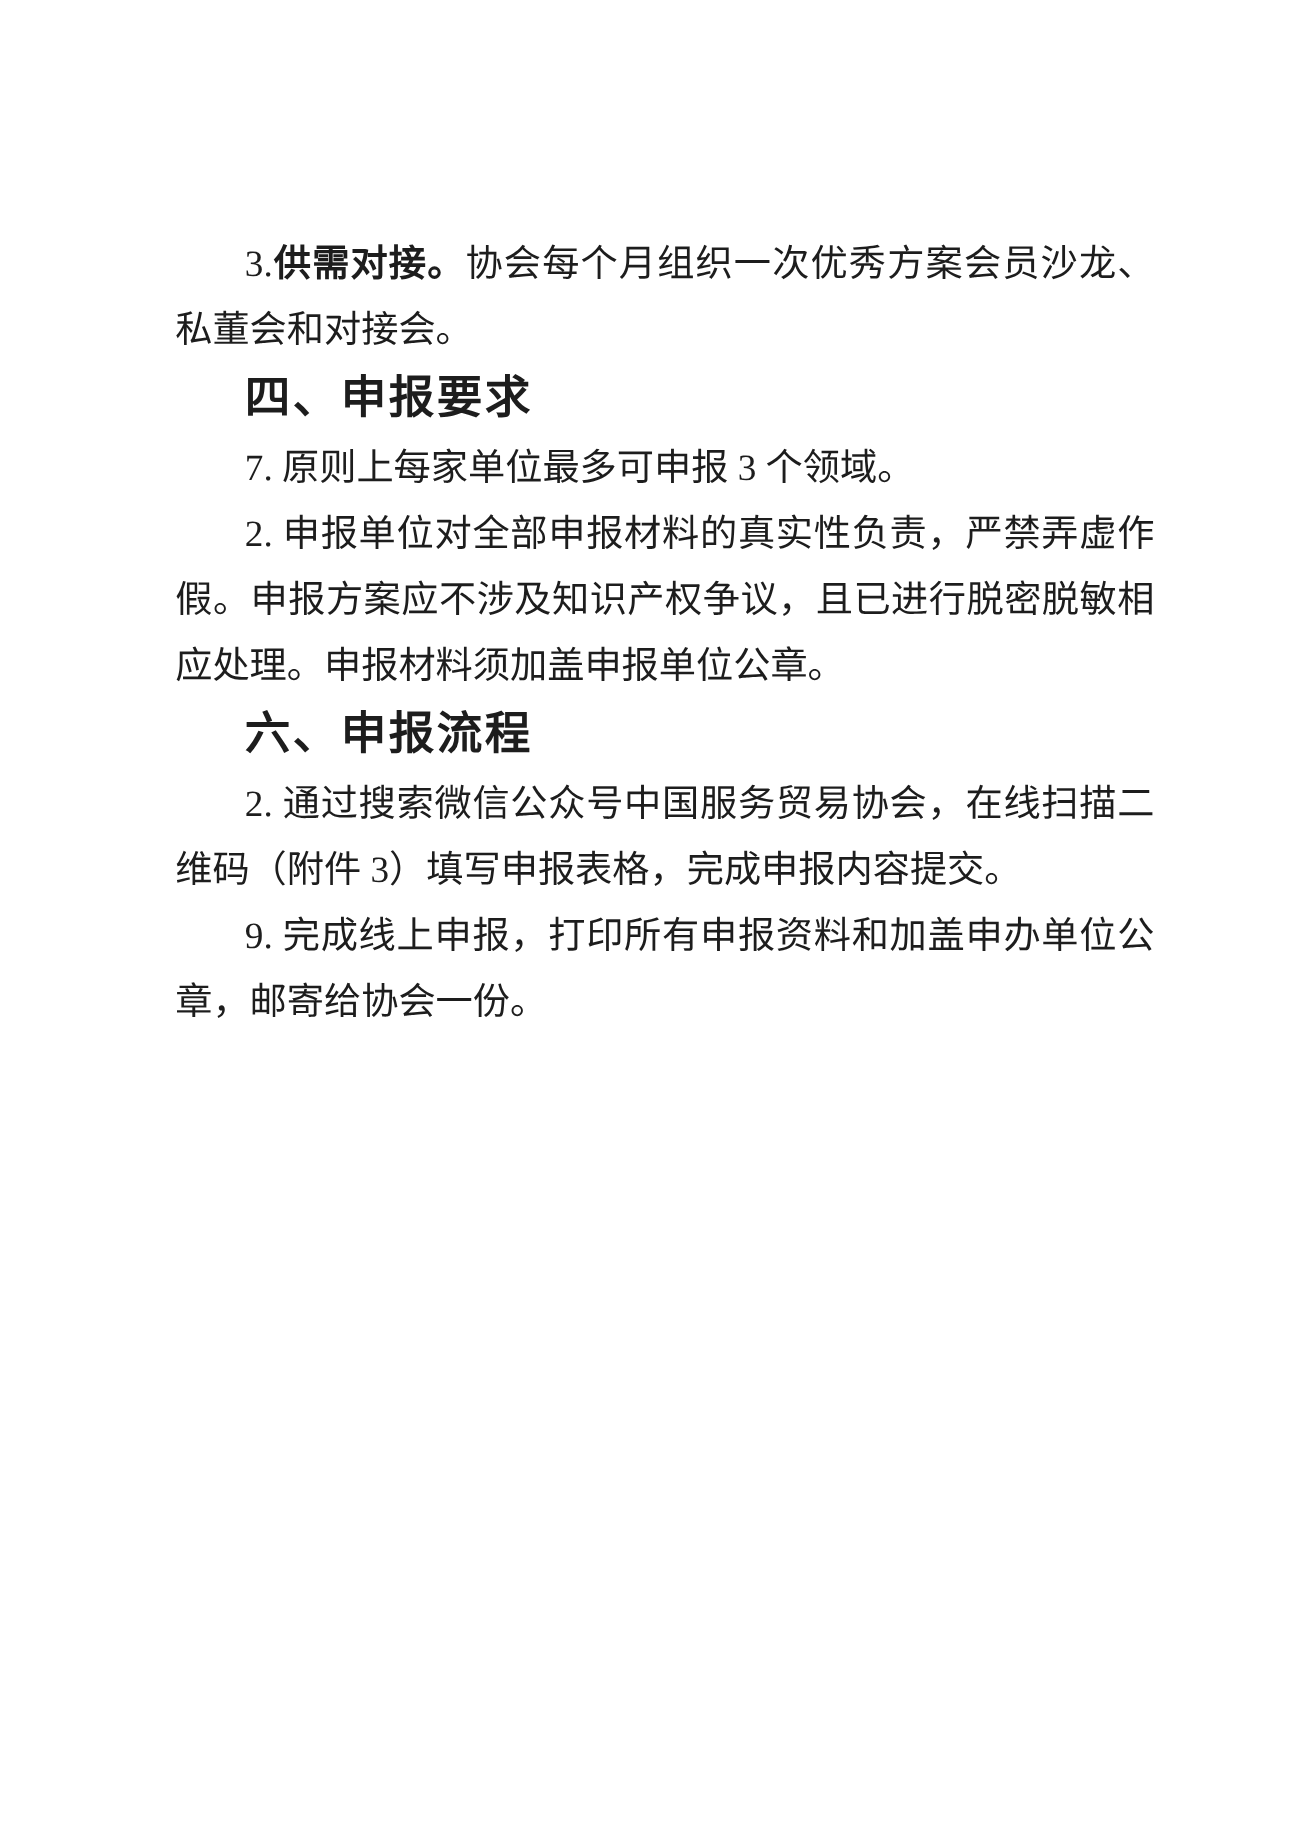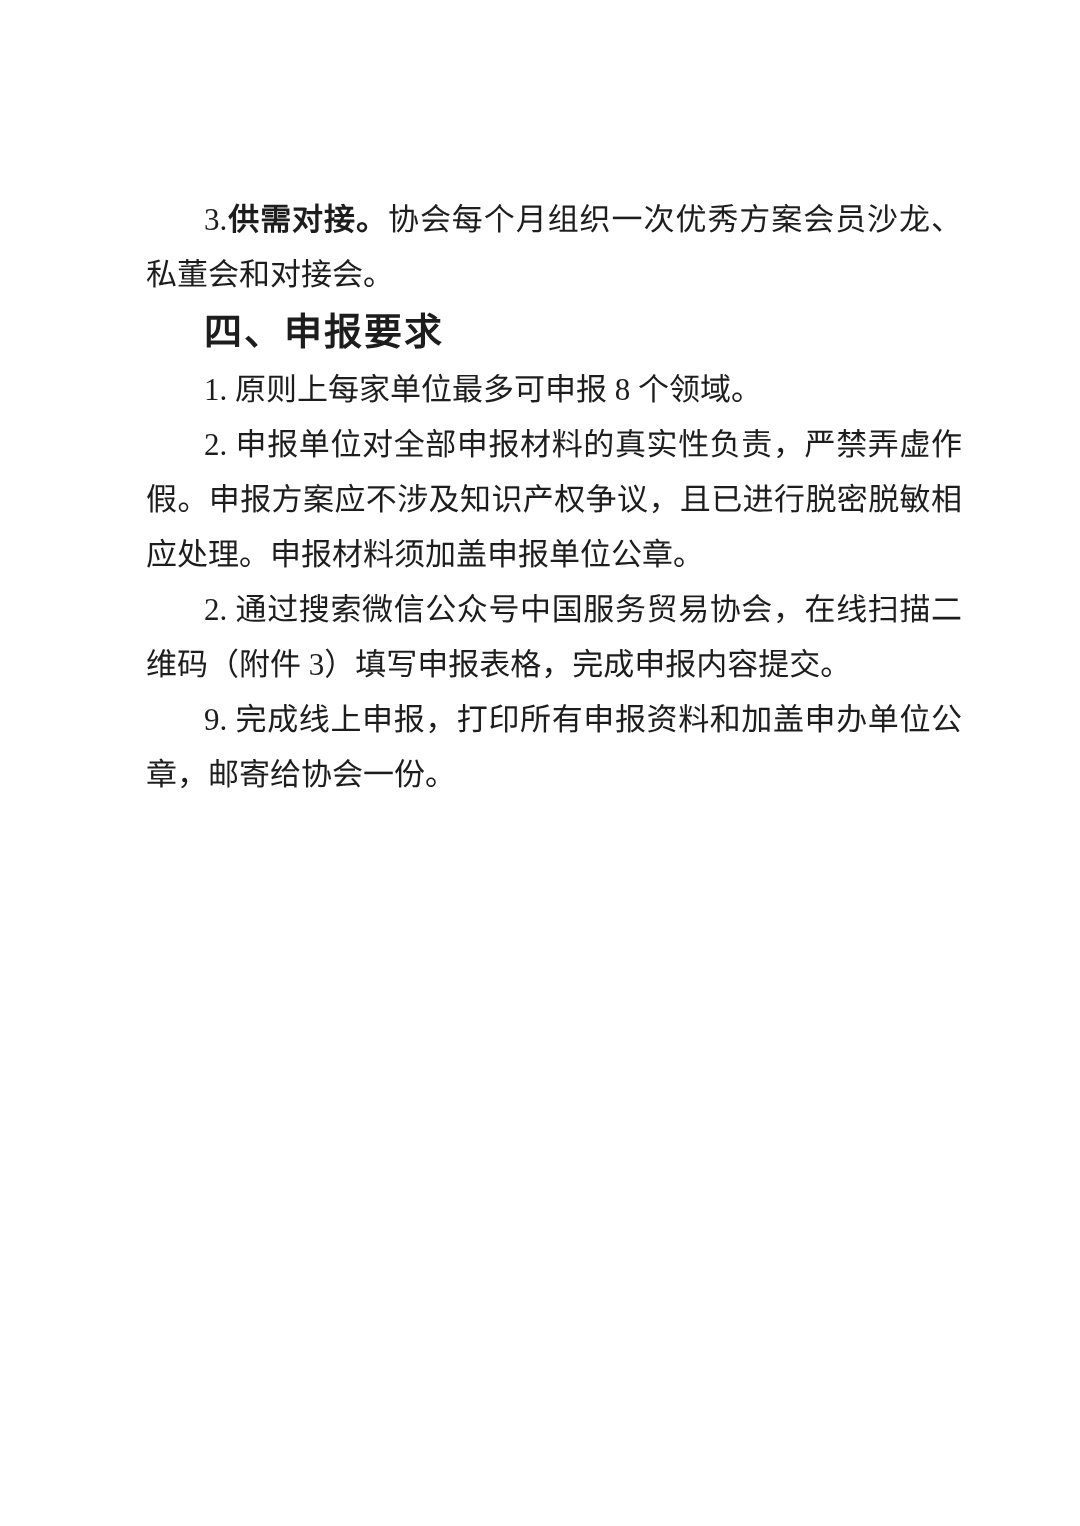--- a/index.html
+++ b/index.html
@@ -59,26 +59,27 @@
 </head>
 <body>
 
 <div class="page">
   <div class="content">
 
     <p class="body-para"><span>3.</span><span class="lead-bold">供需对接。</span><span>协会每个月组织一次优秀方案会员沙龙、私董会和对接会。</span></p>
 
     <h2 class="doc-heading">四、申报要求</h2>
 
-    <p class="body-para">1. 原则上每家单位最多可申报 8 个领域。</p>
+    <p class="body-para">7. 原则上每家单位最多可申报 3 个领域。</p>
 
     <p class="body-para">2. 申报单位对全部申报材料的真实性负责，严禁弄虚作假。申报方案应不涉及知识产权争议，且已进行脱密脱敏相应处理。申报材料须加盖申报单位公章。</p>
 
 
 
+    <h2 class="doc-heading">六、申报流程</h2>
 
 
     <p class="body-para">2. 通过搜索微信公众号中国服务贸易协会，在线扫描二维码（附件 3）填写申报表格，完成申报内容提交。</p>
 
     <p class="body-para">9. 完成线上申报，打印所有申报资料和加盖申办单位公章，邮寄给协会一份。</p>
 
   </div>
 
   <div class="page-number">3</div>
 </div>

